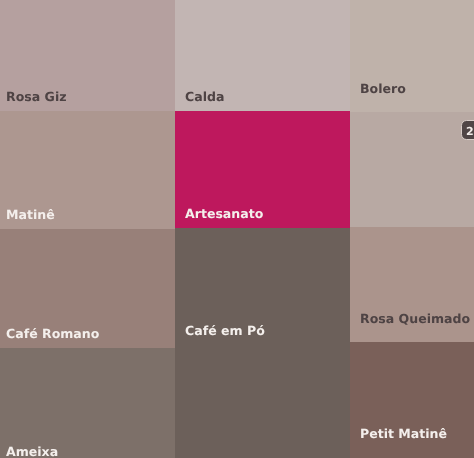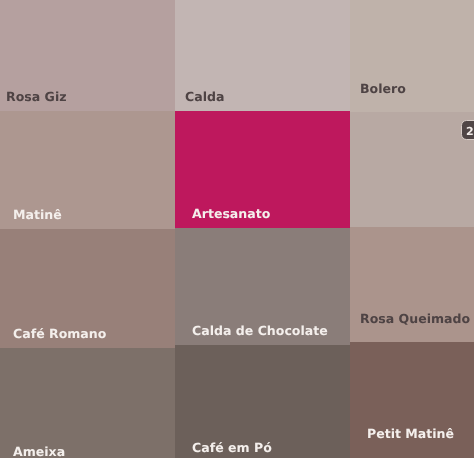--- a/index.html
+++ b/index.html
@@ -41,21 +41,21 @@
     position:absolute;
     left:10px;
     bottom:7px;
     font-size:12.55px;
     line-height:14px;
     white-space:nowrap;
     letter-spacing:0px;
   }
   .col-3 .swatch-label{ bottom:16px; }
   .swatch.dark-text  .swatch-label{ color:#4e4344; }
-  .swatch.light-text .swatch-label{ color:#f4efec;margin-left:7px; }
+  .swatch.light-text .swatch-label{ color:#f4efec; }
 
   .badge{
     position:absolute;
     left:110.5px;
     top:8px;
     height:18px;
     border-radius:5.5px;
     background:#504646;
     border:1.2px solid #d8cdc8;
     color:#f2ece9;
@@ -87,23 +87,20 @@
     </div>
   </div>
 
   <div class="swatch-column col-2" style="background: rgb(108, 96, 90);">
     <div class="swatch dark-text" style="background: rgb(194, 181, 179);">
       <span class="swatch-label">Calda</span>
     </div>
     <div class="swatch light-text" style="background: #be185d;">
       <span class="swatch-label">Artesanato</span>
     </div>
-    <div class="swatch light-text" style="background: rgb(138, 125, 121);">
-      <span class="swatch-label">Calda de Chocolate</span>
-    </div>
     <div class="swatch light-text" style="background: rgb(108, 96, 90);">
       <span class="swatch-label">Café em Pó</span>
     </div>
   </div>
 
   <div class="swatch-column col-3" style="background: rgb(122, 96, 89);">
     <div class="swatch dark-text" style="background: rgb(191, 178, 170);">
       <span class="swatch-label">Bolero</span>
     </div>
     <div class="swatch dark-text" style="background: rgb(184, 169, 163);">

